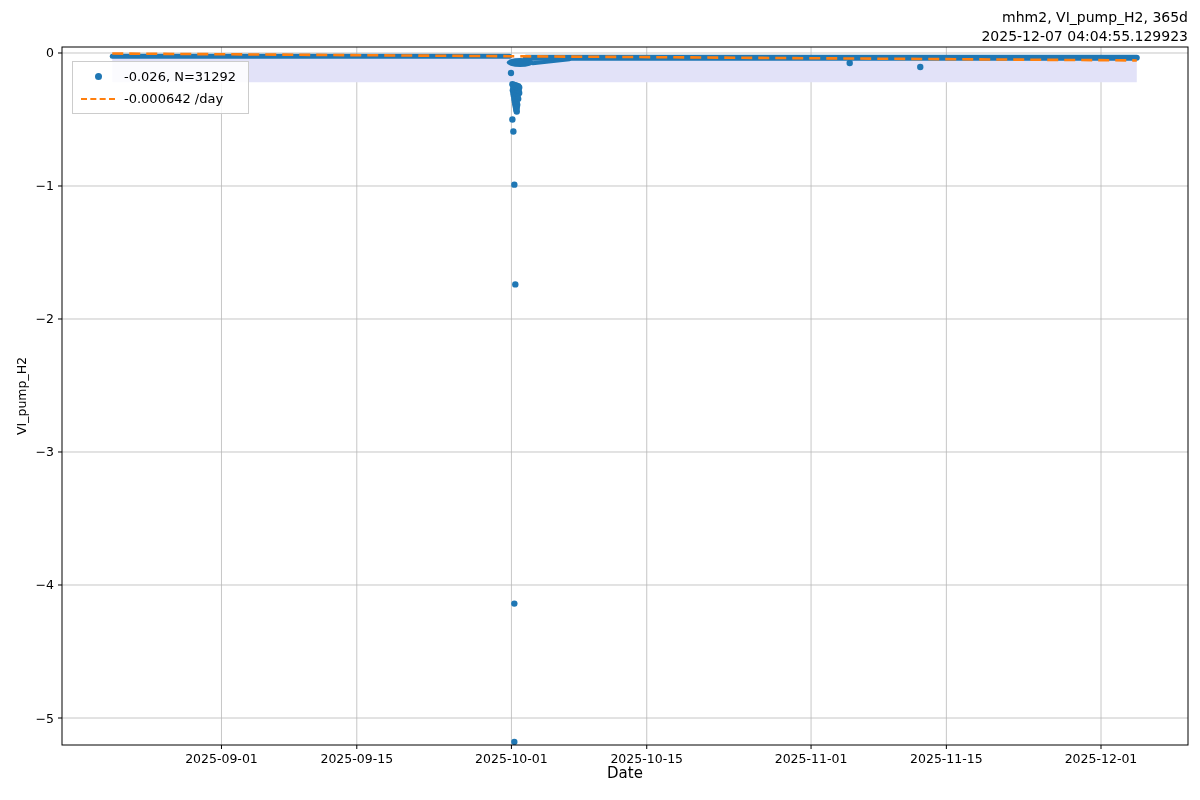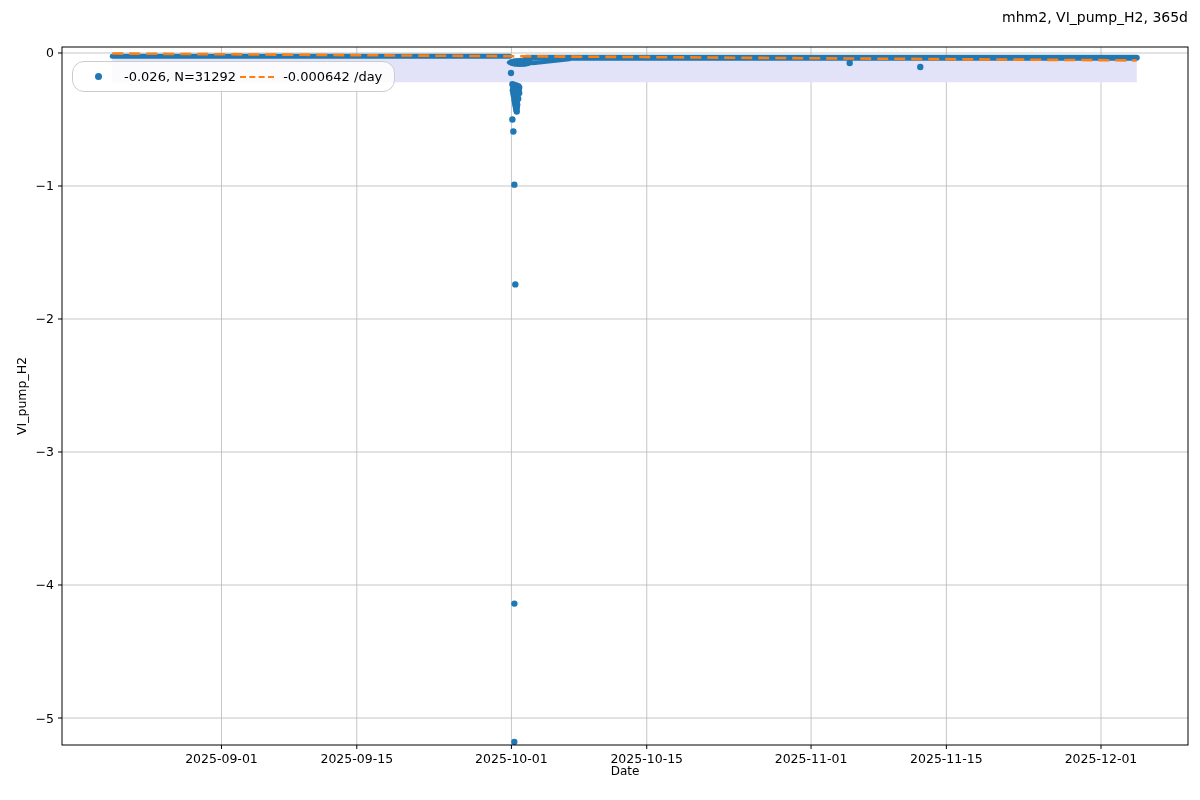--- a/index.html
+++ b/index.html
@@ -11,26 +11,26 @@
   #plot-svg{position:absolute;left:0;top:0;}
   .chart-title{
     position:absolute;left:62px;top:8px;width:1126px;text-align:right;
     font-size:14px;line-height:19px;color:#000;
   }
   .axis-label-y{
     position:absolute;left:21px;top:396px;transform:translate(-50%,-50%) rotate(-90deg);
     font-size:12.5px;white-space:nowrap;
   }
   .axis-label-x{
-    position:absolute;left:62px;top:764px;width:1126px;text-align:center;font-size:12px;
+    position:absolute;left:62px;top:764px;width:1126px;text-align:center;font-size:15px;
   }
   .legend{
     position:absolute;left:72px;top:61px;
-    background:rgba(255,255,255,0.85);border:1px solid #cccccc;border-radius:12px;
-    padding:5px 12px 5px 7px;display:flex;flex-direction:row;gap:3px;
+    background:rgba(255,255,255,0.85);border:1px solid #cccccc;border-radius:0;
+    padding:5px 12px 5px 7px;display:flex;flex-direction:column;gap:3px;
   }
   .legend-row{display:flex;align-items:center;height:19px;font-size:13px;}
   .legend-marker-box{width:36px;display:flex;align-items:center;justify-content:center;margin-right:8px;}
   .marker-dot{width:7px;height:7px;border-radius:50%;}
   .marker-dash{width:34px;height:0;border-top:2.6px dashed;}
 </style>
 </head>
 <body>
 
 <div id="figure">
@@ -125,20 +125,21 @@
       <line x1="58" y1="451.9942835365853" x2="62" y2="451.9942835365853" stroke="#000000" stroke-width="1"></line>
       <text x="54" y="456.4942835365853" text-anchor="end" font-size="12.5px" fill="#000000">−3</text>
       <line x1="58" y1="584.9973323170732" x2="62" y2="584.9973323170732" stroke="#000000" stroke-width="1"></line>
       <text x="54" y="589.4973323170732" text-anchor="end" font-size="12.5px" fill="#000000">−4</text>
       <line x1="58" y1="718.000381097561" x2="62" y2="718.000381097561" stroke="#000000" stroke-width="1"></line>
       <text x="54" y="722.500381097561" text-anchor="end" font-size="12.5px" fill="#000000">−5</text>
     </svg>
 
   <div class="chart-title">
     <div>mhm2, VI_pump_H2, 365d</div>
+    <div>2025-12-07 04:04:55.129923</div>
   </div>
 
   <div class="axis-label-y">VI_pump_H2</div>
   <div class="axis-label-x">Date</div>
 
   <div class="legend">
     <div class="legend-row">
       <span class="legend-marker-box">
         <span class="marker-dot" style="background: rgb(31, 119, 180);"></span>
       </span>

